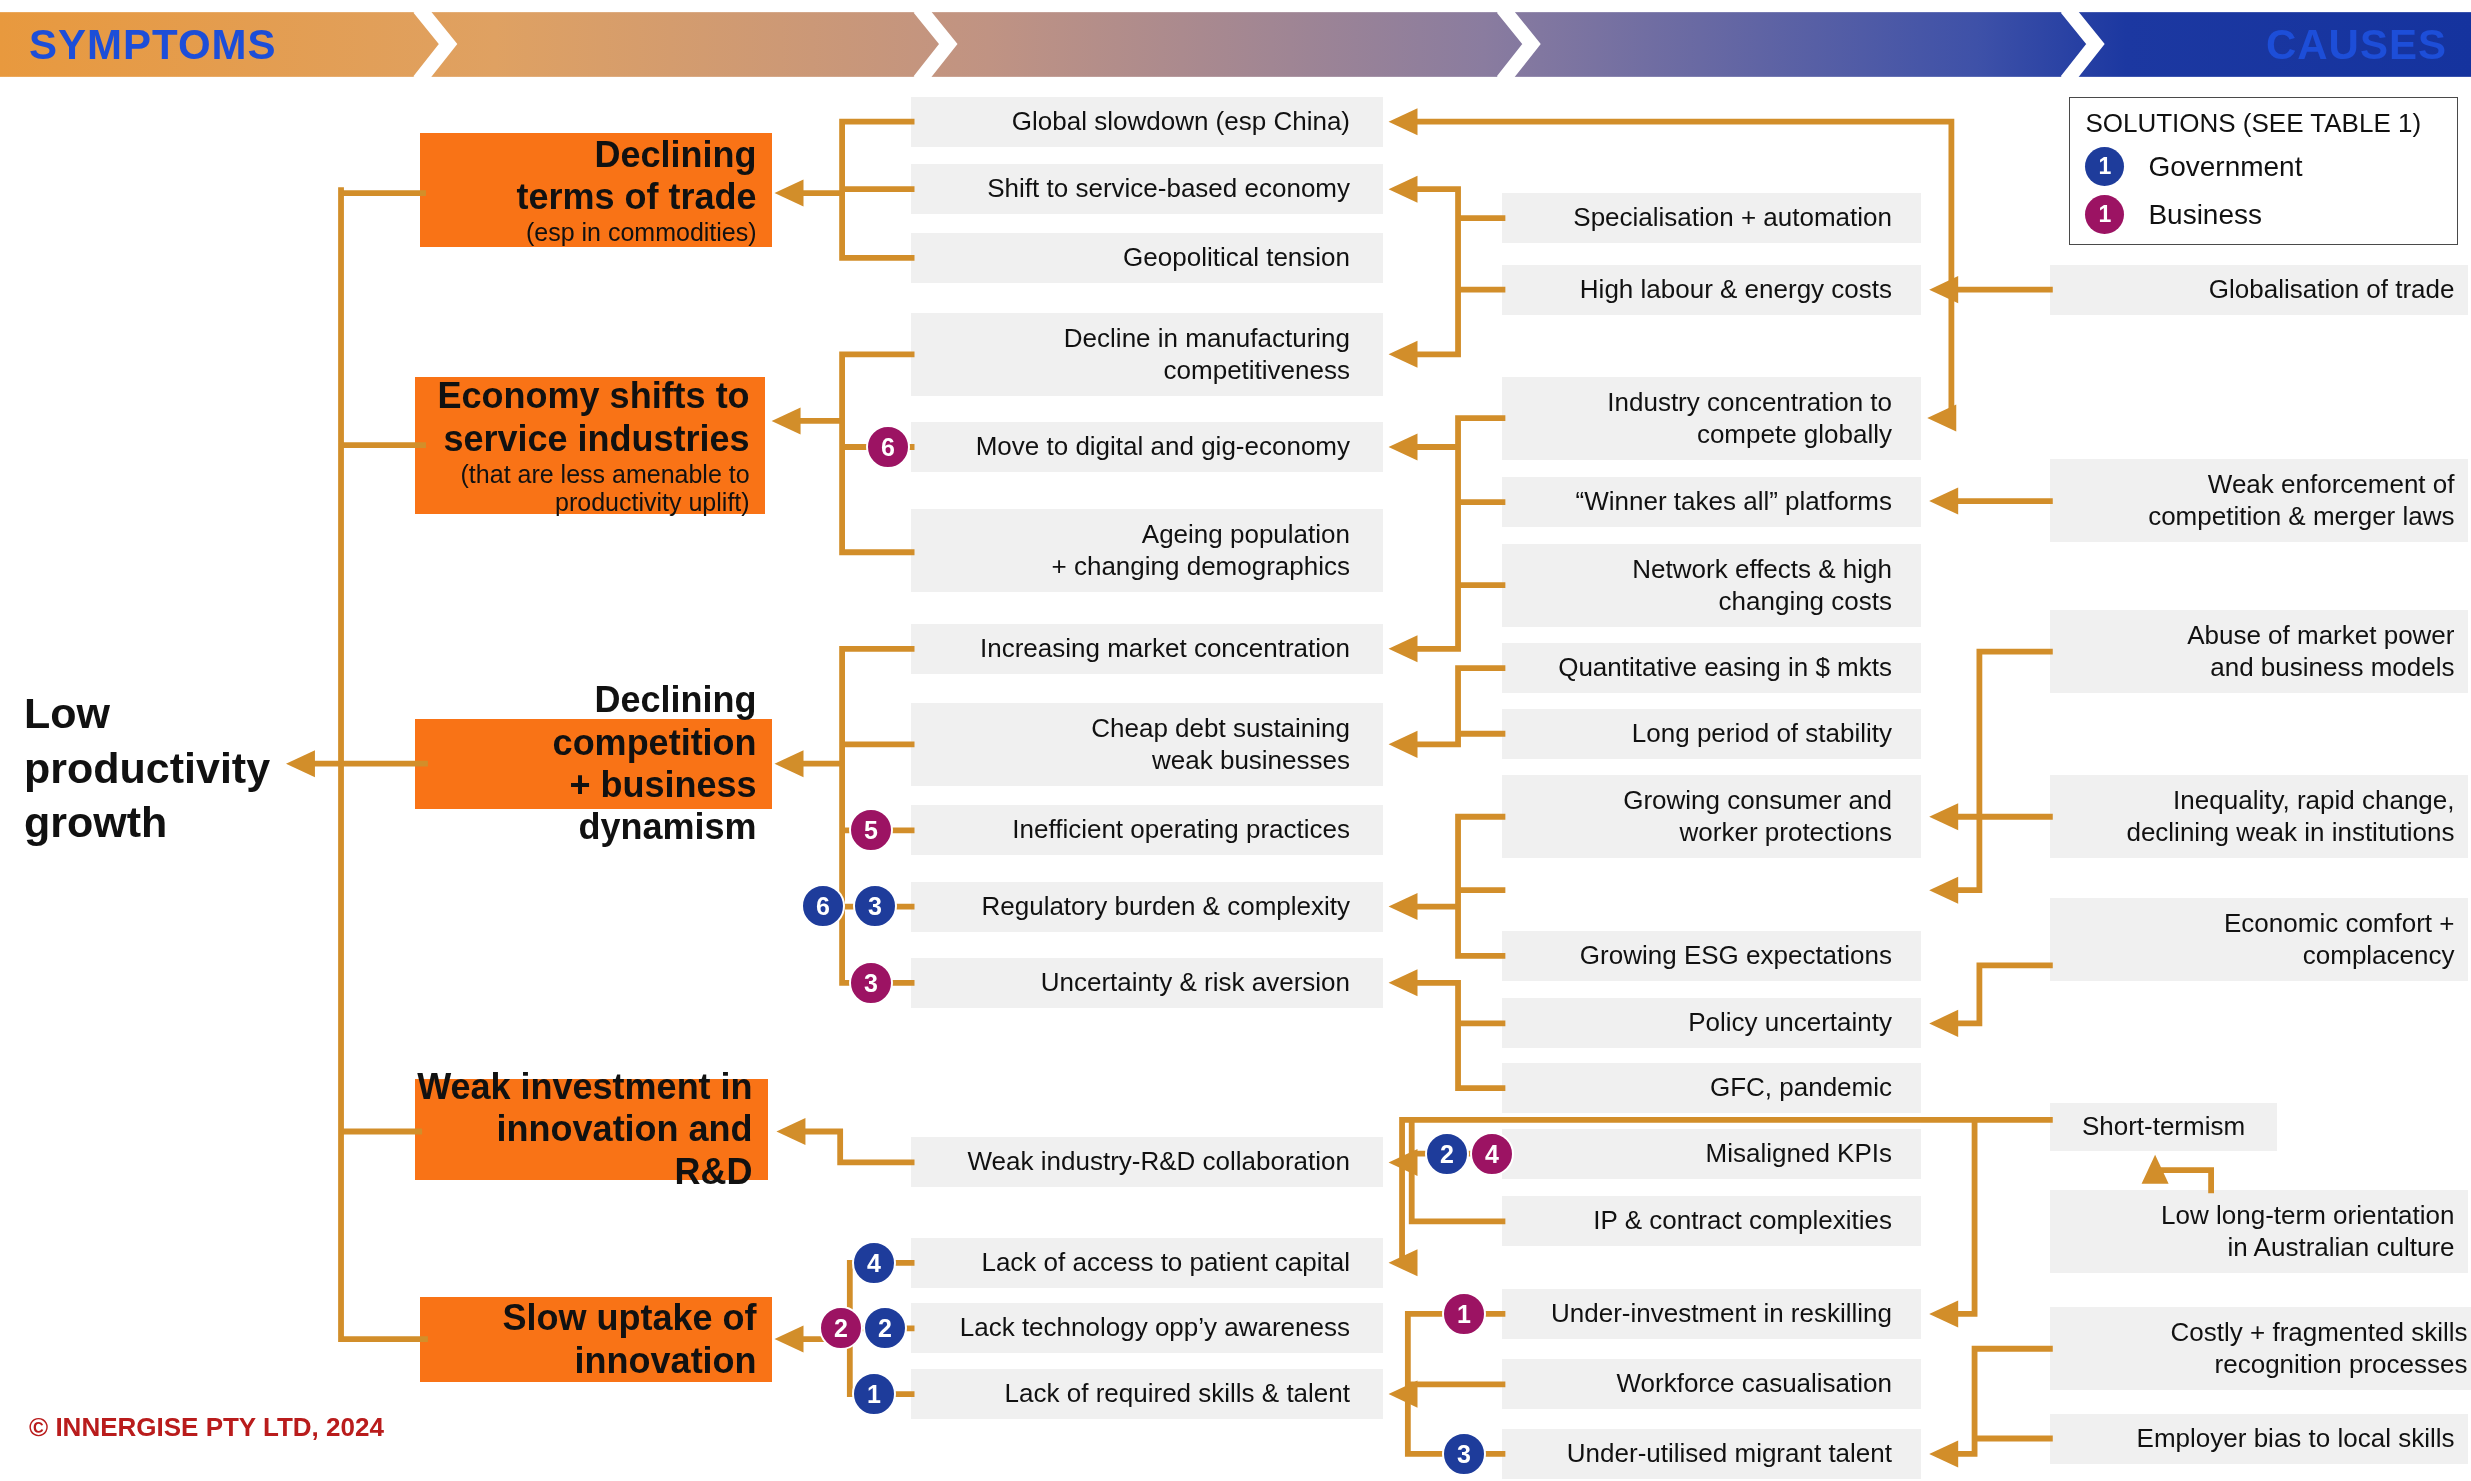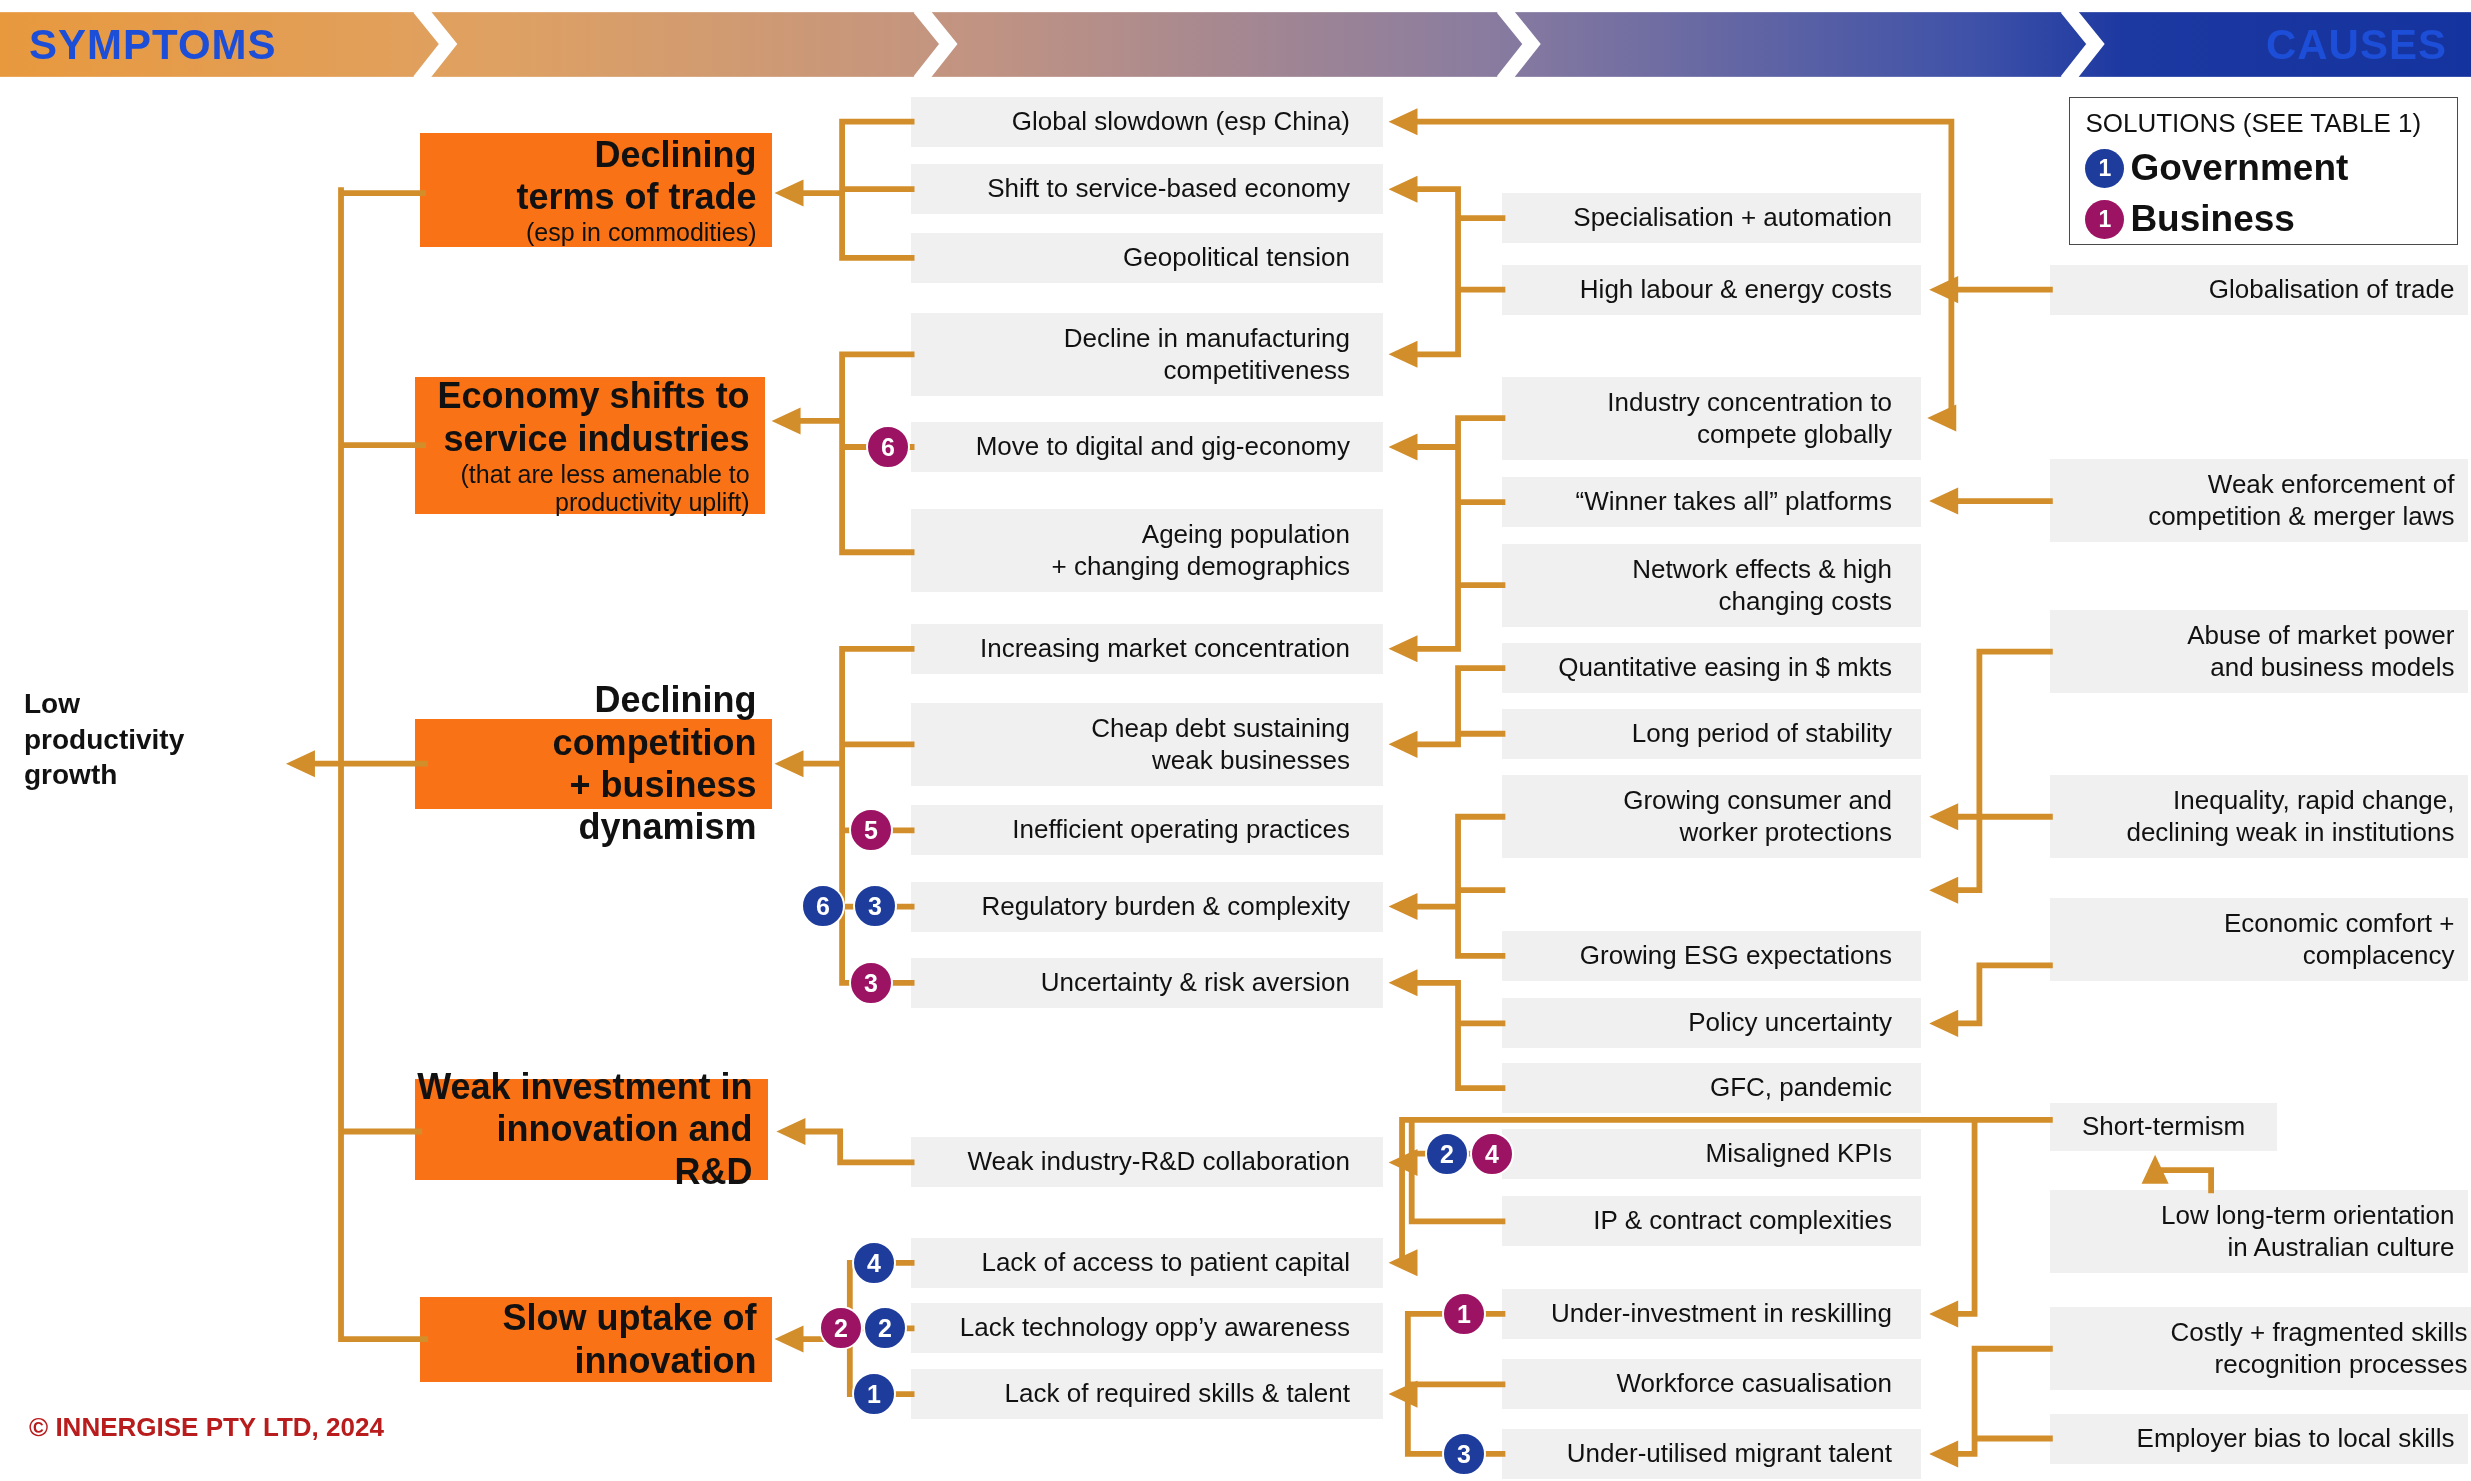--- a/index.html
+++ b/index.html
@@ -19,38 +19,38 @@
   .colT{padding-right:29px;}
   .colC{padding-right:13.5px;}
   .colC6{justify-content:center;text-align:center;padding-right:0;}
   
   .sbox{position:absolute;background:#f97316;display:flex;flex-direction:column;
         align-items:flex-end;justify-content:center;text-align:right;
         padding-right:15.4px;box-sizing:border-box;}
   .sbox .st{font-weight:bold;font-size:36px;line-height:1.18;white-space:pre-line;}
   .sbox .ss{font-size:25px;line-height:1.12;white-space:pre-line;}
   
-  .outcome{position:absolute;left:24px;top:686px;width:290px;font-size:28px;
+  .outcome{position:absolute;left:24px;top:686px;width:290px;font-size:43px;
            font-weight:bold;line-height:1.27;white-space:pre-line;}
   
   .badge{position:absolute;width:44px;height:44px;border-radius:50%;
          box-sizing:border-box;border:2.9px solid #fff;color:#fff;font-size:25px;
          font-weight:bold;display:flex;align-items:center;justify-content:center;
          z-index:5;}
   .badge.government{background:#1E3C9B;}
   .badge.business{background:#9C1363;}
   
   .legend{position:absolute;left:2069px;top:97px;width:389px;height:148px;
           border:1.9px solid #4a4a4a;background:#fff;box-sizing:border-box;
           padding:9.7px 0 0 15.4px;z-index:6;}
   .legend .ltitle{font-size:26px;}
   .legend .lrow{display:flex;align-items:center;margin-top:8.7px;}
   .legend .lcirc{width:39px;height:39px;border-radius:50%;color:#fff;font-size:23px;
                  font-weight:bold;display:flex;align-items:center;justify-content:center;}
-  .legend .ltext{font-size:37px;margin-left:6px;font-weight:bold;}
+  .legend .ltext{font-size:28px;margin-left:24px;}
   .copyright{position:absolute;left:29px;top:1412px;font-size:26px;color:#b91c1c;font-weight:bold;}
   svg.lines{position:absolute;left:0;top:0;z-index:2;pointer-events:none;}
 </style>
 </head>
 <body>
 
 <div class="canvas">
 
   <div class="banner">
     <svg width="2472" height="65" viewBox="0 0 2560 67">

